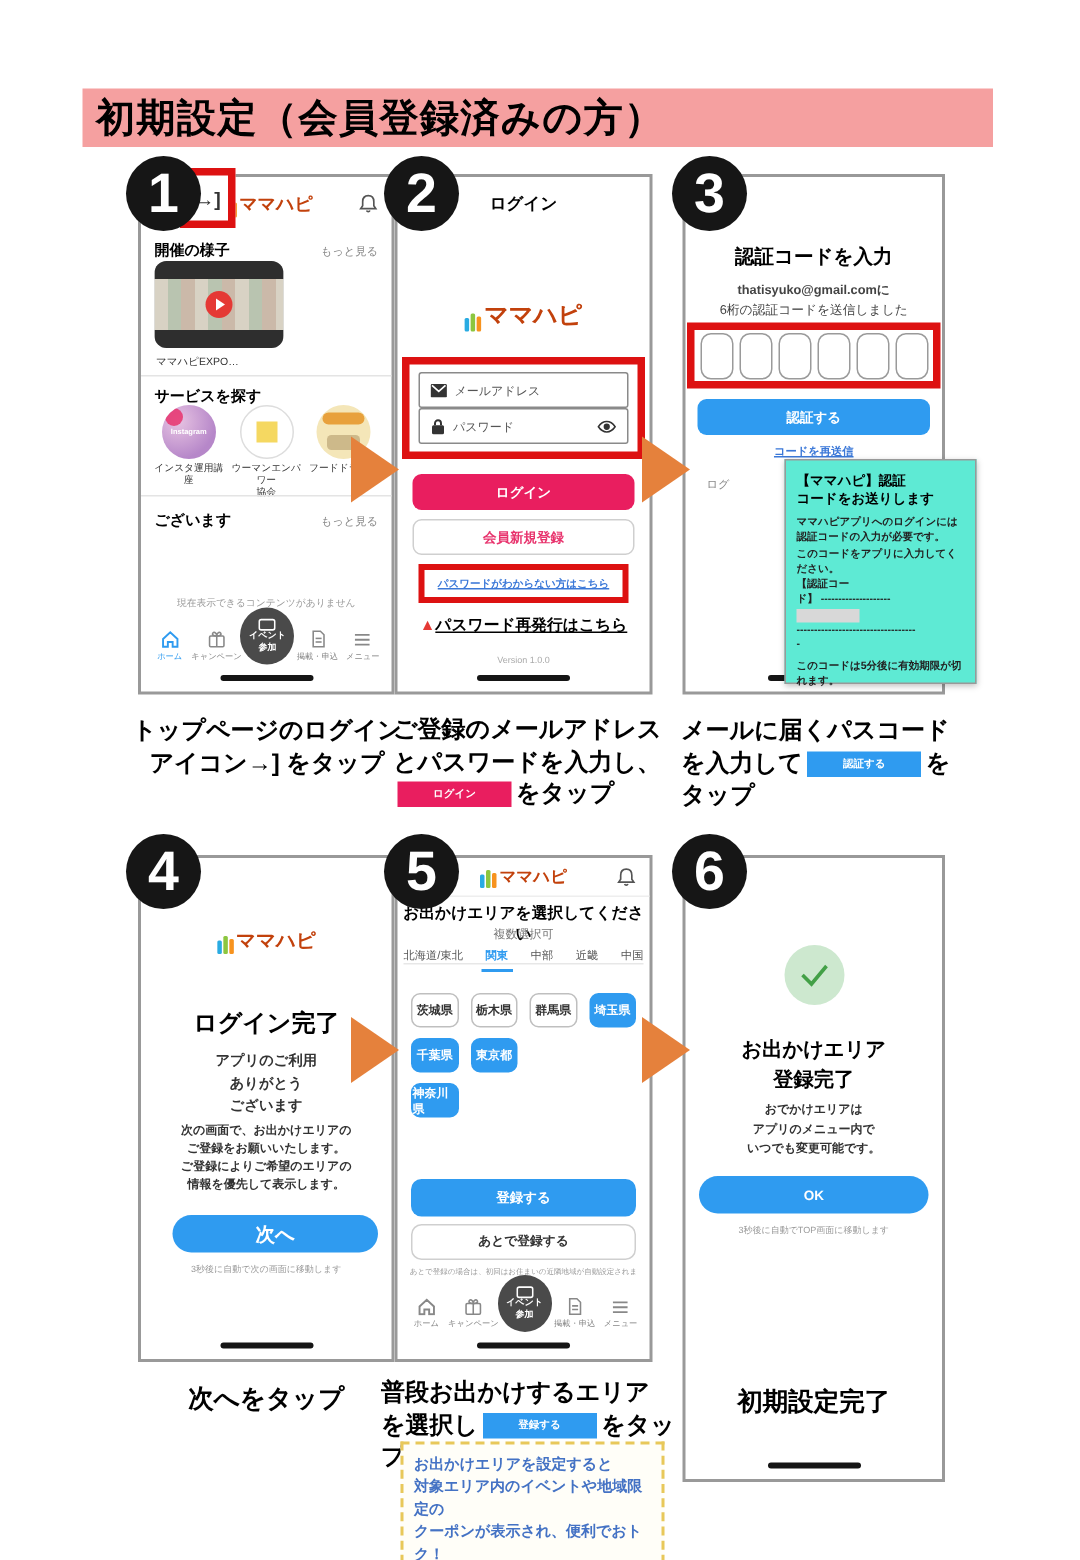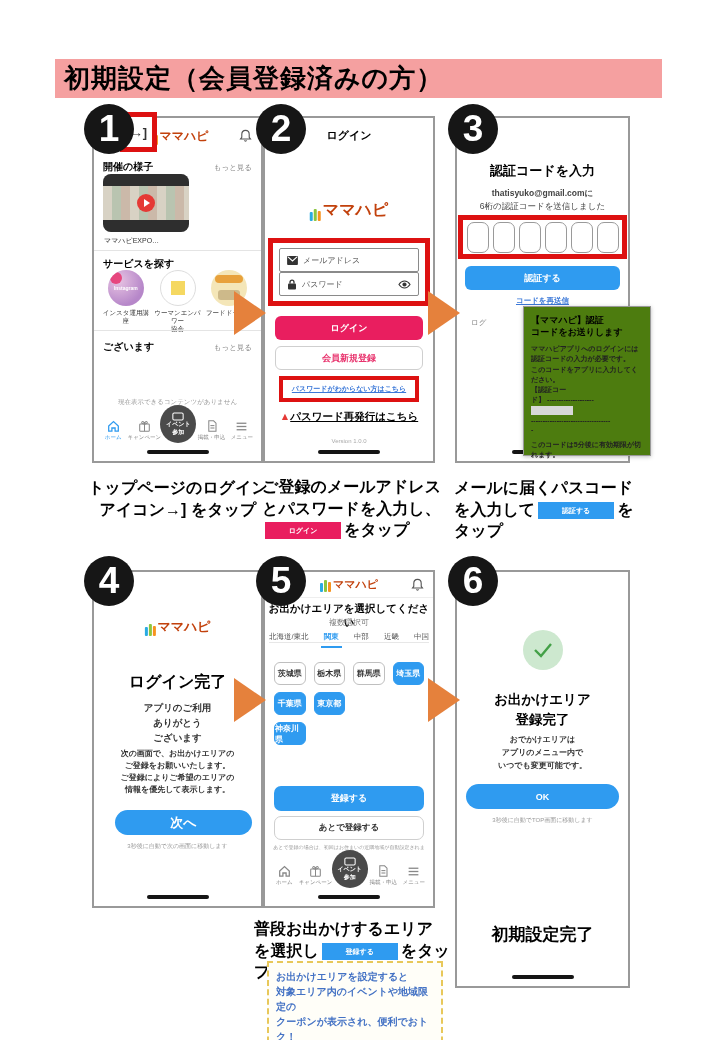--- a/index.html
+++ b/index.html
@@ -92,21 +92,21 @@
 .version{position:absolute;left:0;right:0;top:320px;text-align:center;font-size:6px;color:#aaa}
 
 .p3-title{position:absolute;top:44px;left:0;right:0;text-align:center;font-size:13px;font-weight:bold}
 .p3-email{position:absolute;top:70px;left:0;right:0;text-align:center;font-size:8.5px;font-weight:bold;color:#444}
 .p3-sent{position:absolute;top:83px;left:0;right:0;text-align:center;font-size:8.5px;color:#444}
 .code-redbox{position:absolute;left:1px;right:1px;top:97px;height:44px;border:5px solid #DD1111;display:flex;align-items:center;justify-content:center;gap:4px;background:#fff}
 .cell{width:22px;height:31px;border:1.5px solid #9a9a9a;border-radius:7px;background:#fff}
 .btn-verify{position:absolute;left:8px;right:8px;top:148px;height:24px;border-radius:6px;font-size:9px}
 .resend{position:absolute;left:0;right:0;top:178px;text-align:center;font-size:7.5px;color:#3B78D8;text-decoration:underline;font-weight:bold}
 .behind-txt{position:absolute;left:14px;top:200px;font-size:7.5px;color:#888}
-.mail-popup{position:absolute;left:66px;top:188px;width:128px;height:150px;background:#4d7c0f;border:1px solid #999;box-shadow:0 1px 4px rgba(0,0,0,.25);padding:7px 7px;z-index:4}
+.mail-popup{position:absolute;left:66px;top:188px;width:128px;height:150px;background:#5eead4;border:1px solid #999;box-shadow:0 1px 4px rgba(0,0,0,.25);padding:7px 7px;z-index:4}
 .mail-subject{font-size:9px;font-weight:bold;line-height:1.35}
 .mail-body{font-size:7px;line-height:1.45;margin-top:6px;font-weight:bold;color:#222}
 .redact{width:42px;height:9px;background:#D8D8D8;margin:1px 0}
 .mail-div{font-size:7px;line-height:1.3;color:#222;font-weight:bold}
 
 .p4 .logo-c{position:absolute;left:50%;top:46px;transform:translateX(-50%)}
 .p4 .logo-c .logo-text{font-size:13px}
 .p4-title{position:absolute;top:100px;left:0;right:0;text-align:center;font-size:16px;font-weight:bold}
 .p4-thanks{position:absolute;top:128px;left:0;right:0;text-align:center;font-size:9.5px;line-height:1.6;color:#333;font-weight:bold}
 .p4-body{position:absolute;top:176px;left:0;right:0;text-align:center;font-size:8px;line-height:1.5;color:#333;font-weight:bold}
@@ -466,20 +466,21 @@
     <span>とパスワードを入力し、</span><br>
     <span class="cap-chip chip-pink">ログイン</span><span>をタップ</span>
   </div>
 
   <div class="caption cap3">
     <span>メールに届くパスコード</span><br>
     <span>を入力して</span><span class="cap-chip chip-blue">認証する</span><span>を</span><br>
     <span>タップ</span>
   </div>
 
+  <div class="caption cap4">次へをタップ</div>
 
   <div class="caption cap5">
     <span>普段お出かけするエリア</span><br>
     <span>を選択し</span><span class="cap-chip chip-blue">登録する</span><span>をタップ</span>
   </div>
 
   <div class="caption cap6">初期設定完了</div>
 
   <div class="tipbox preline">お出かけエリアを設定すると
 対象エリア内のイベントや地域限定の

